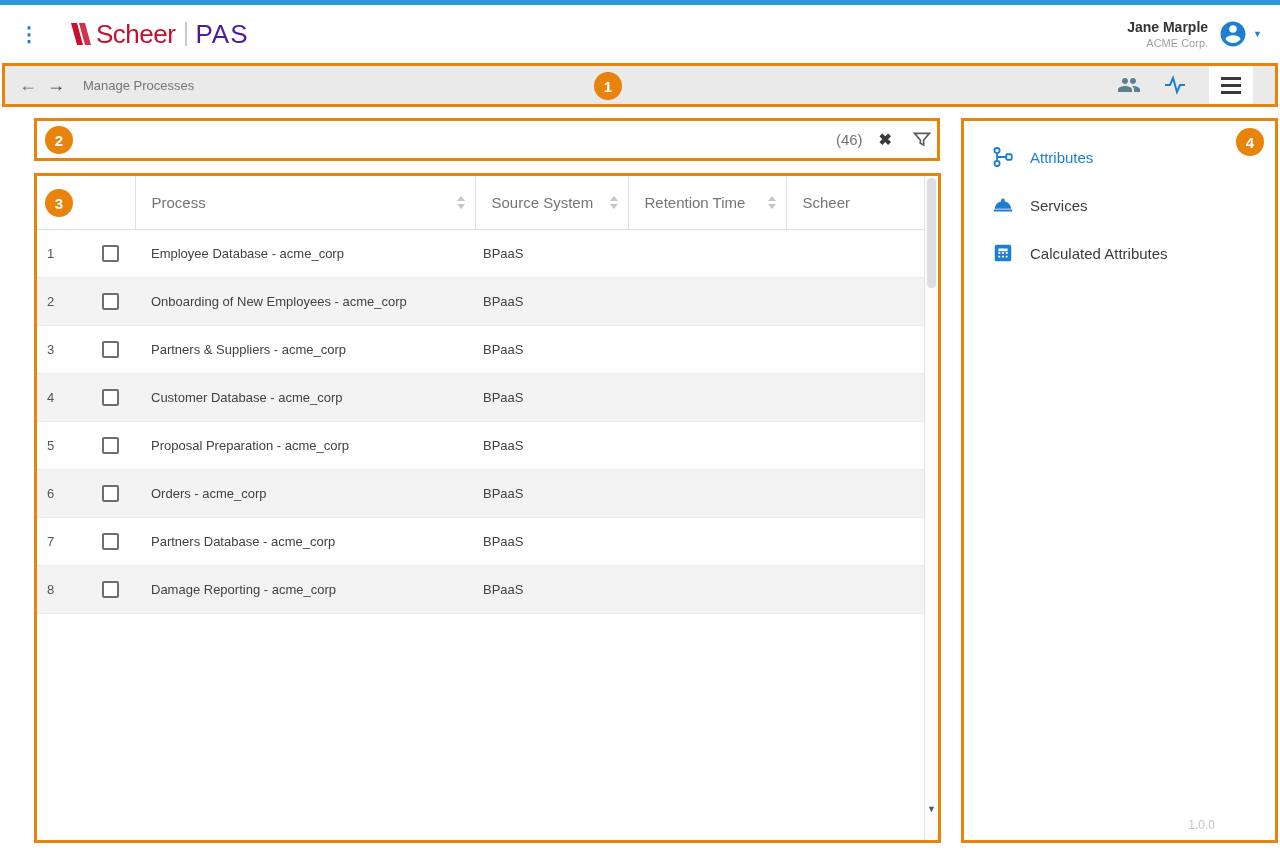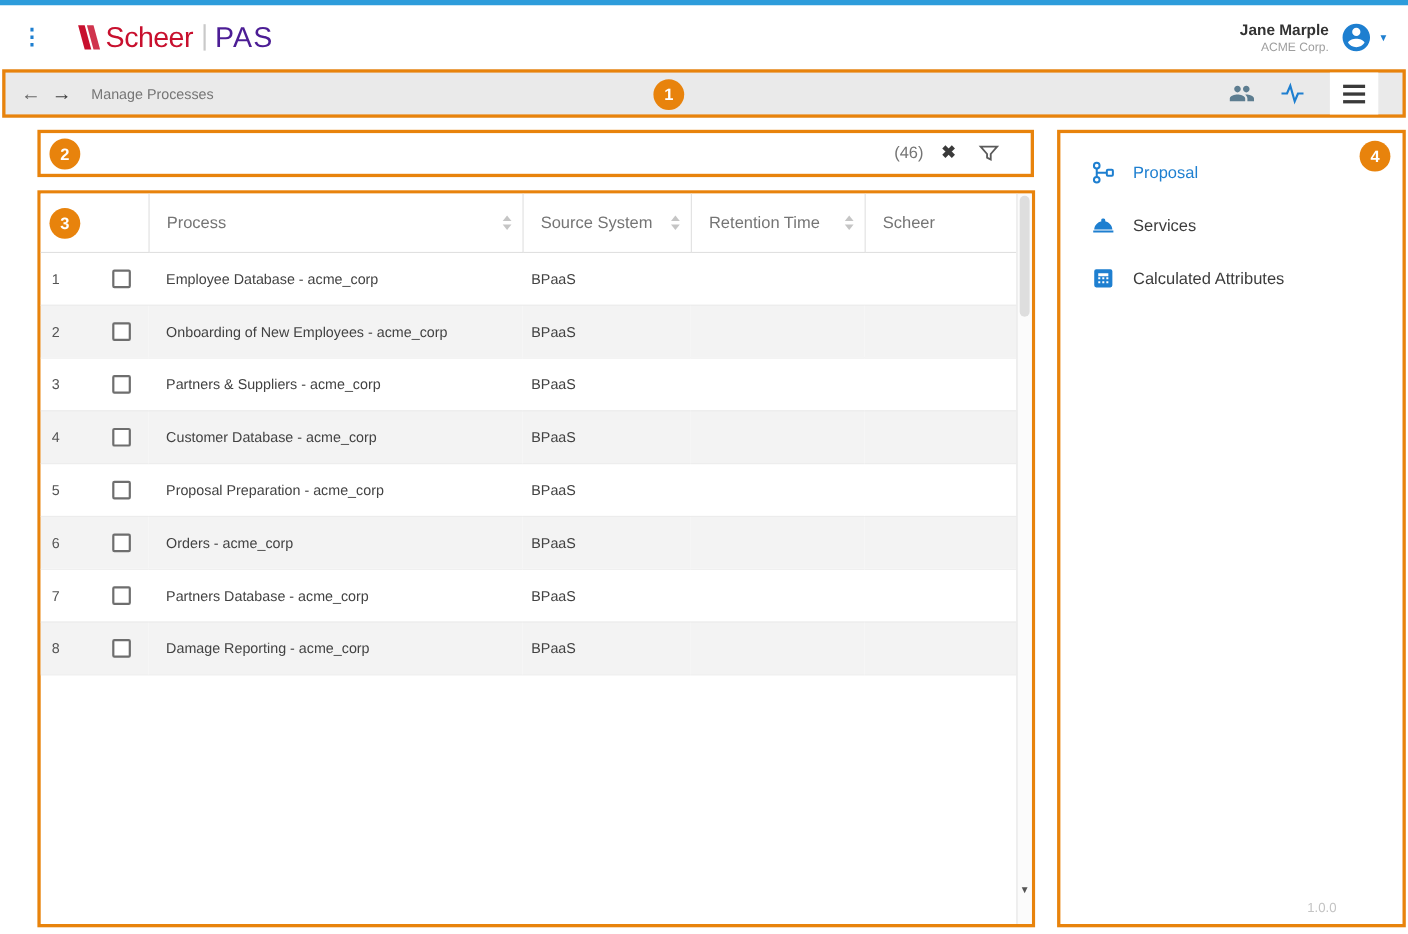--- a/index.html
+++ b/index.html
@@ -31,21 +31,21 @@
   .nav-arrow { font-size:18px; color:#6b6b6b; margin-right:10px; cursor:pointer; line-height:1; }
   .nav-arrow.fwd { color:#3f3f3f; }
   .breadcrumb { font-size:13px; color:#757575; margin-left:8px; }
   .toolbar-right { margin-left:auto; display:flex; align-items:center; height:100%; }
   .icon-people { display:flex; margin-right:22px; cursor:pointer; }
   .icon-pulse { display:flex; margin-right:22px; cursor:pointer; }
   .hamburger { width:44px; height:100%; background:#fff; display:flex; flex-direction:column; align-items:center; justify-content:center; gap:4px; cursor:pointer; margin-right:22px; border:none; }
   .hamburger i { display:block; width:20px; height:3px; background:#3a3a3a; }
 
   
-  .filter-bar { position:absolute; left:34px; top:118px; width:906px; height:43px; border:3px solid #E8830C; background:#fff; display:flex; align-items:center; padding-right:28px; }
+  .filter-bar { position:absolute; left:34px; top:118px; width:906px; height:43px; border:3px solid #E8830C; background:#fff; display:flex; align-items:center; padding-right:5px; }
   .filter-input { flex:1; height:100%; border:none; outline:none; font-size:14px; color:#424242; background:transparent; padding-left:16px; }
   .filter-count { font-size:15px; color:#757575; margin-right:16px; white-space:nowrap; }
   .clear-x { font-size:16px; color:#3a3a3a; font-weight:bold; margin-right:20px; cursor:pointer; line-height:1; }
   .funnel { display:flex; cursor:pointer; }
 
   
   .table-panel { position:absolute; left:34px; top:173px; width:907px; height:670px; border:3px solid #E8830C; background:#fff; }
   .process-table { border-collapse:collapse; table-layout:fixed; width:887px; }
   .process-table th { height:53px; font-size:15px; font-weight:400; color:#757575; text-align:left; border-bottom:1px solid #E0E0E0; border-right:1px solid #E0E0E0; background:#fff; padding:0 10px 0 16px; }
   .process-table th:last-child { border-right:none; }
@@ -311,21 +311,21 @@
     <nav class="side-nav">
       <div class="side-item active">
         <span class="s-icon">
           <svg width="22" height="22" viewBox="0 0 24 24" fill="none" stroke="currentColor" stroke-width="2">
               <circle cx="5.5" cy="5" r="2.8"></circle>
               <circle cx="5.5" cy="19" r="2.8"></circle>
               <rect x="15.5" y="9" width="6" height="6" rx="1"></rect>
               <path d="M5.5 7.8v8.4M5.5 12h10"></path>
             </svg>
         </span>
-        <span>Proposal</span>
+        <span>Attributes</span>
       </div>
       <div class="side-item">
         <span class="s-icon">
           <svg width="22" height="22" viewBox="0 0 24 24" fill="currentColor">
               <path d="M2 17h20v2H2v-2zm11.84-9.21c.1-.24.16-.51.16-.79a2 2 0 1 0-3.84.79C6.25 8.6 3.27 11.93 3 16h18c-.27-4.07-3.25-7.4-7.16-8.21z"></path>
             </svg>
         </span>
         <span>Services</span>
       </div>
       <div class="side-item">

